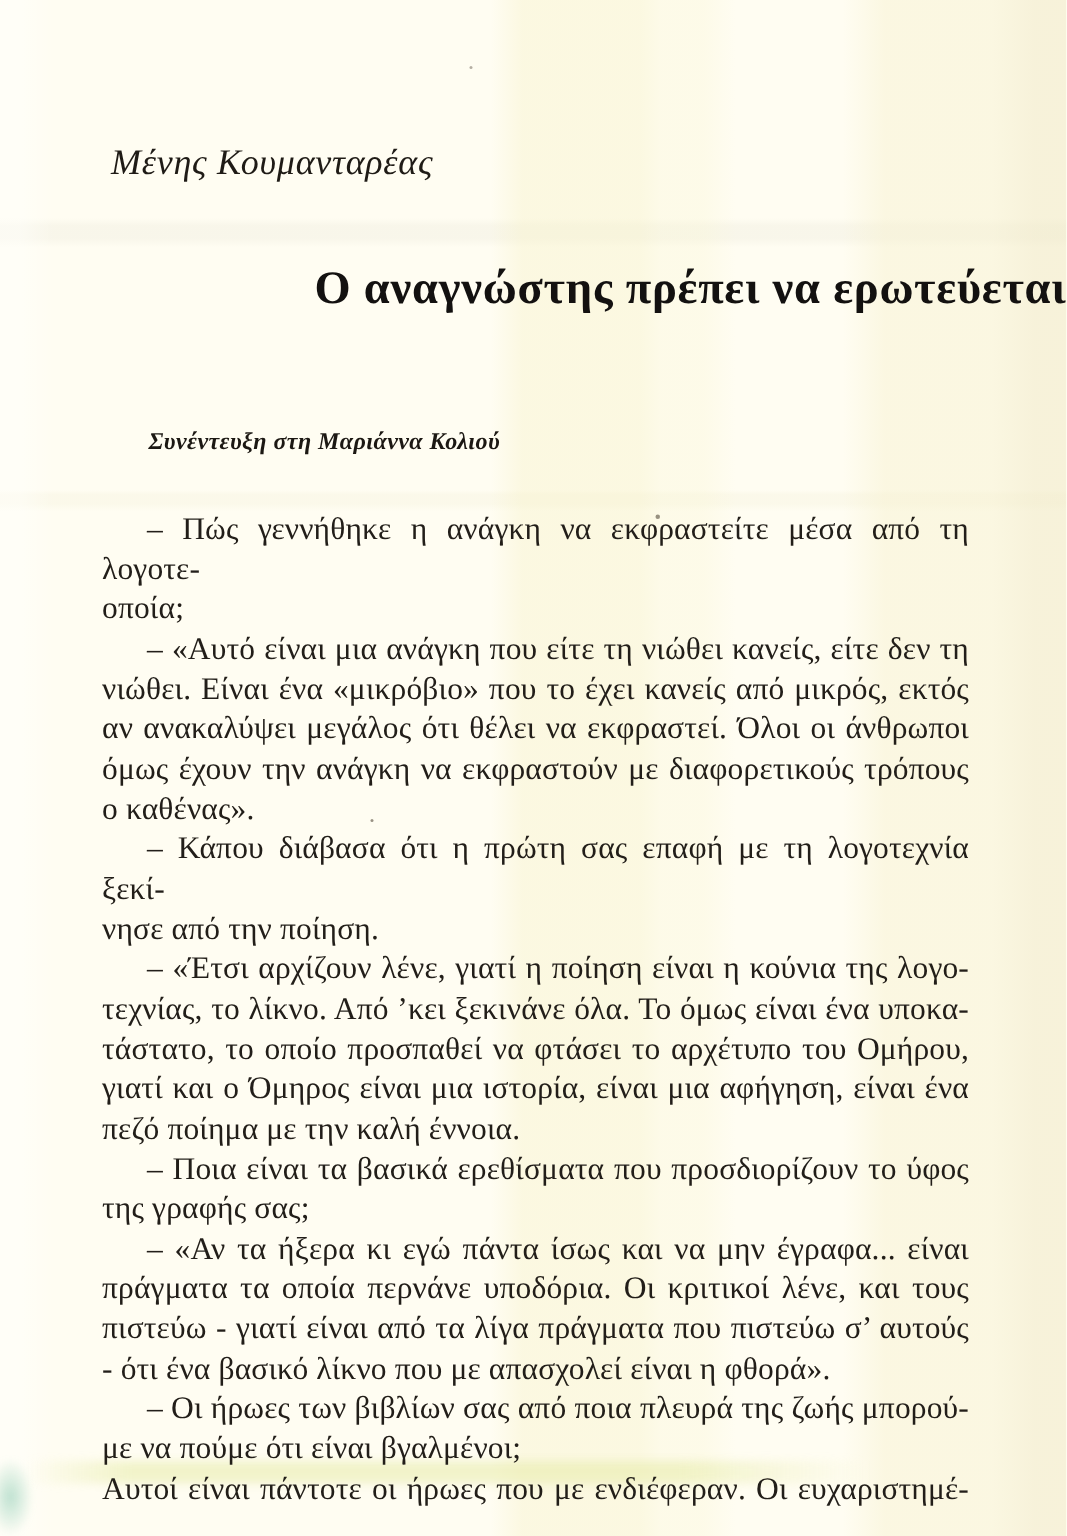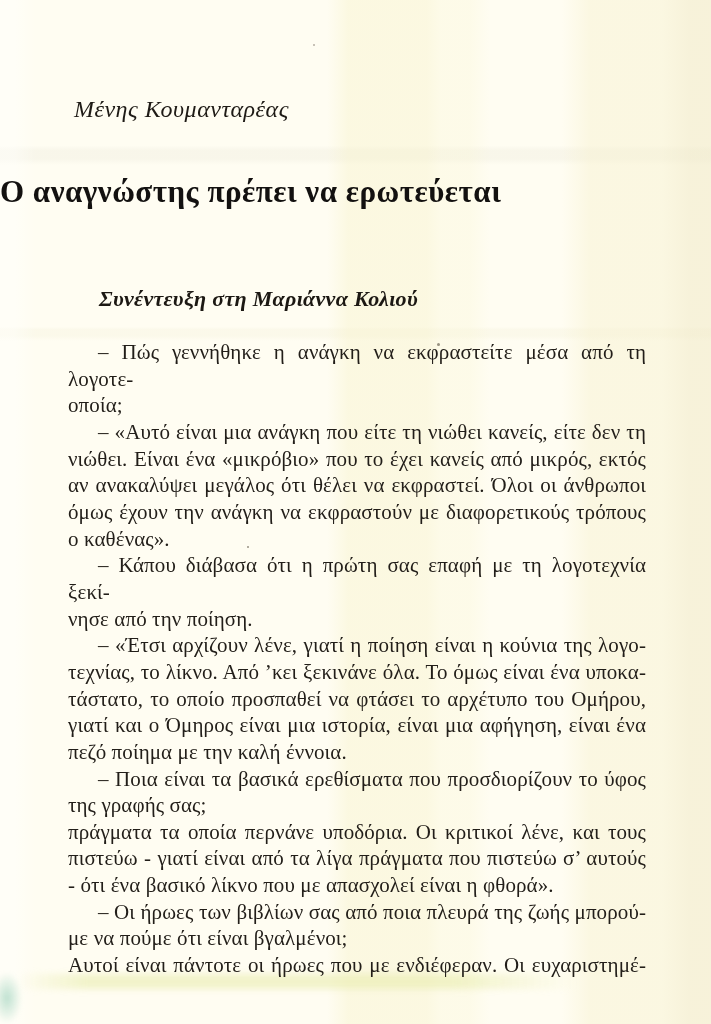--- a/index.html
+++ b/index.html
@@ -71,33 +71,33 @@
     color: #1f1b16;
     white-space: nowrap;
     margin-top: 44px;
   }
   .title {
     position: absolute;
     left: 0;
     top: 168px;
     width: 711px;
     margin: 0;
-    text-align: left;
+    text-align: right;
     font-size: 31px;
     font-weight: bold;
     line-height: 47px;
     color: #131110;
     letter-spacing: 0.5px;
   }
   .title .title-line { display: block; }
   .subtitle {
     position: absolute;
     left: 99px;
     top: 286px;
-    font-size: 22px;
+    font-size: 16px;
     font-weight: bold;
     font-style: italic;
     color: #1c1813;
     letter-spacing: 0.3px;
     white-space: nowrap;
   }
   .body-text {
     position: absolute;
     left: 68px;
     top: 339px;
@@ -144,20 +144,21 @@
       <div class="line para-end">ο καθένας».</div>
       <div class="line indent">– Κάπου διάβασα ότι η πρώτη σας επαφή με τη λογοτεχνία ξεκί-</div>
       <div class="line para-end">νησε από την ποίηση.</div>
       <div class="line indent">– «Έτσι αρχίζουν λένε, γιατί η ποίηση είναι η κούνια της λογο-</div>
       <div class="line">τεχνίας, το λίκνο. Από ’κει ξεκινάνε όλα. Το όμως είναι ένα υποκα-</div>
       <div class="line">τάστατο, το οποίο προσπαθεί να φτάσει το αρχέτυπο του Ομήρου,</div>
       <div class="line">γιατί και ο Όμηρος είναι μια ιστορία, είναι μια αφήγηση, είναι ένα</div>
       <div class="line para-end">πεζό ποίημα με την καλή έννοια.</div>
       <div class="line indent">– Ποια είναι τα βασικά ερεθίσματα που προσδιορίζουν το ύφος</div>
       <div class="line para-end">της γραφής σας;</div>
+      <div class="line indent">– «Αν τα ήξερα κι εγώ πάντα ίσως και να μην έγραφα... είναι</div>
       <div class="line">πράγματα τα οποία περνάνε υποδόρια. Οι κριτικοί λένε, και τους</div>
       <div class="line">πιστεύω - γιατί είναι από τα λίγα πράγματα που πιστεύω σ’ αυτούς</div>
       <div class="line para-end">- ότι ένα βασικό λίκνο που με απασχολεί είναι η φθορά».</div>
       <div class="line indent">– Οι ήρωες των βιβλίων σας από ποια πλευρά της ζωής μπορού-</div>
       <div class="line para-end">με να πούμε ότι είναι βγαλμένοι;</div>
       <div class="line">Αυτοί είναι πάντοτε οι ήρωες που με ενδιέφεραν. Οι ευχαριστημέ-</div>
     </div>
 </div>
 
 </body></html>

